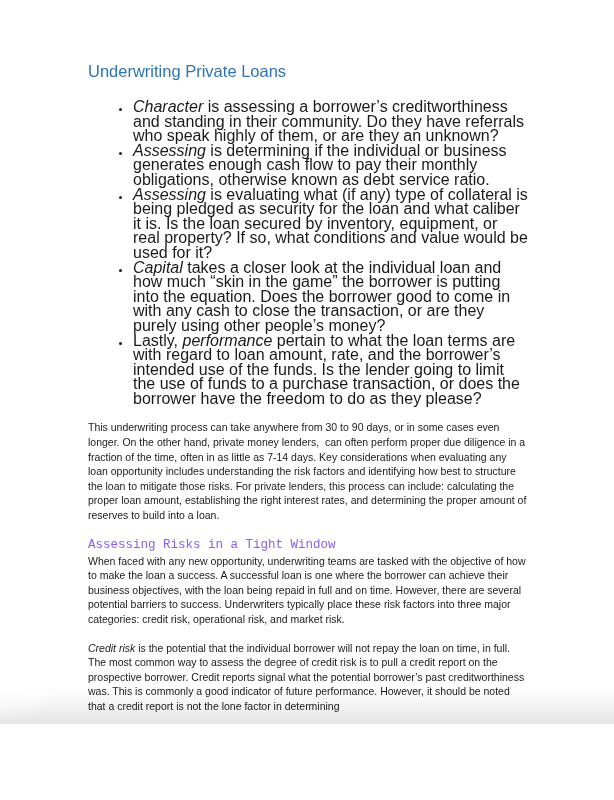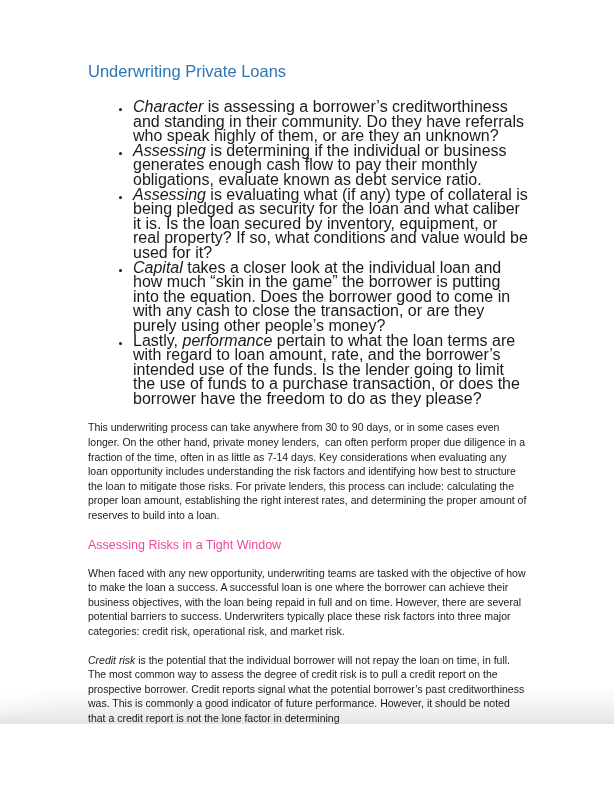--- a/index.html
+++ b/index.html
@@ -26,22 +26,23 @@
     font-size: 16.5px;
     line-height: 19px;
     font-weight: 400;
     color: #2E74B5;
     margin: 0 0 19px 0;
   }
   .subheading {
     font-size: 12.5px;
     line-height: 16px;
     font-weight: 400;
-    color: #ec4899;
-    margin: 0 0 13px 0;
+    color: #8b5cf6;
+    margin: 0 0 1px 0;
+    font-family: Liberation Mono, monospace;
   }
   .para {
     font-size: 10.5px;
     line-height: 14.6px;
     margin: 0 0 14px 0;
     white-space: pre-wrap;
     color: #1a1a1a;
   }
   ul.bullets {
     margin: 0 0 14px 0;
@@ -82,21 +83,21 @@
 <body>
 
 <div class="page">
   <div class="content">
 
     <h1 class="title">Underwriting Private Loans</h1>
 
 
     <ul class="bullets">
       <li><i>Character</i><span> is assessing a borrower’s creditworthiness and standing in their community. Do they have referrals who speak highly of them, or are they an unknown?</span></li>
-      <li><i>Assessing</i><span> is determining if the individual or business generates enough cash flow to pay their monthly obligations, evaluate known as debt service ratio.</span></li>
+      <li><i>Assessing</i><span> is determining if the individual or business generates enough cash flow to pay their monthly obligations, otherwise known as debt service ratio.</span></li>
       <li><i>Assessing</i><span> is evaluating what (if any) type of collateral is being pledged as security for the loan and what caliber it is. Is the loan secured by inventory, equipment, or real property? If so, what conditions and value would be used for it?</span></li>
       <li><i>Capital</i><span> takes a closer look at the individual loan and how much “skin in the game” the borrower is putting into the equation. Does the borrower good to come in with any cash to close the transaction, or are they purely using other people’s money?</span></li>
       <li><span>Lastly, </span><i>performance</i><span> pertain to what the loan terms are with regard to loan amount, rate, and the borrower’s intended use of the funds. Is the lender going to limit the use of funds to a purchase transaction, or does the borrower have the freedom to do as they please?</span></li>
     </ul>
 
     <p class="para"><span>This underwriting process can take anywhere from 30 to 90 days, or in some cases even longer. On the other hand, private money lenders,  can often perform proper due diligence in a fraction of the time, often in as little as 7-14 days. Key considerations when evaluating any loan opportunity includes understanding the risk factors and identifying how best to structure the loan to mitigate those risks. For private lenders, this process can include: calculating the proper loan amount, establishing the right interest rates, and determining the proper amount of reserves to build into a loan.</span></p>
 
     <h2 class="subheading">Assessing Risks in a Tight Window</h2>
 
     <p class="para"><span>When faced with any new opportunity, underwriting teams are tasked with the objective of how to make the loan a success. A successful loan is one where the borrower can achieve their business objectives, </span><span class="u-run">with </span><span>the loan being repaid in full and on time. However, there are several potential barriers to success. Underwriters typically place these risk factors into three major categories: credit risk, operational risk, and market risk.</span></p>

